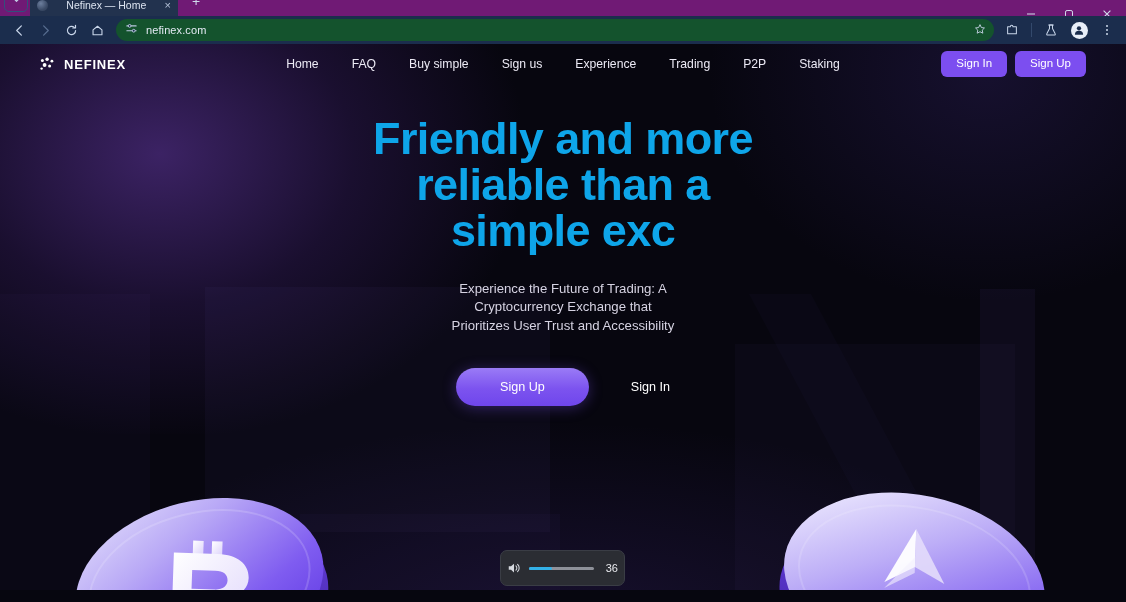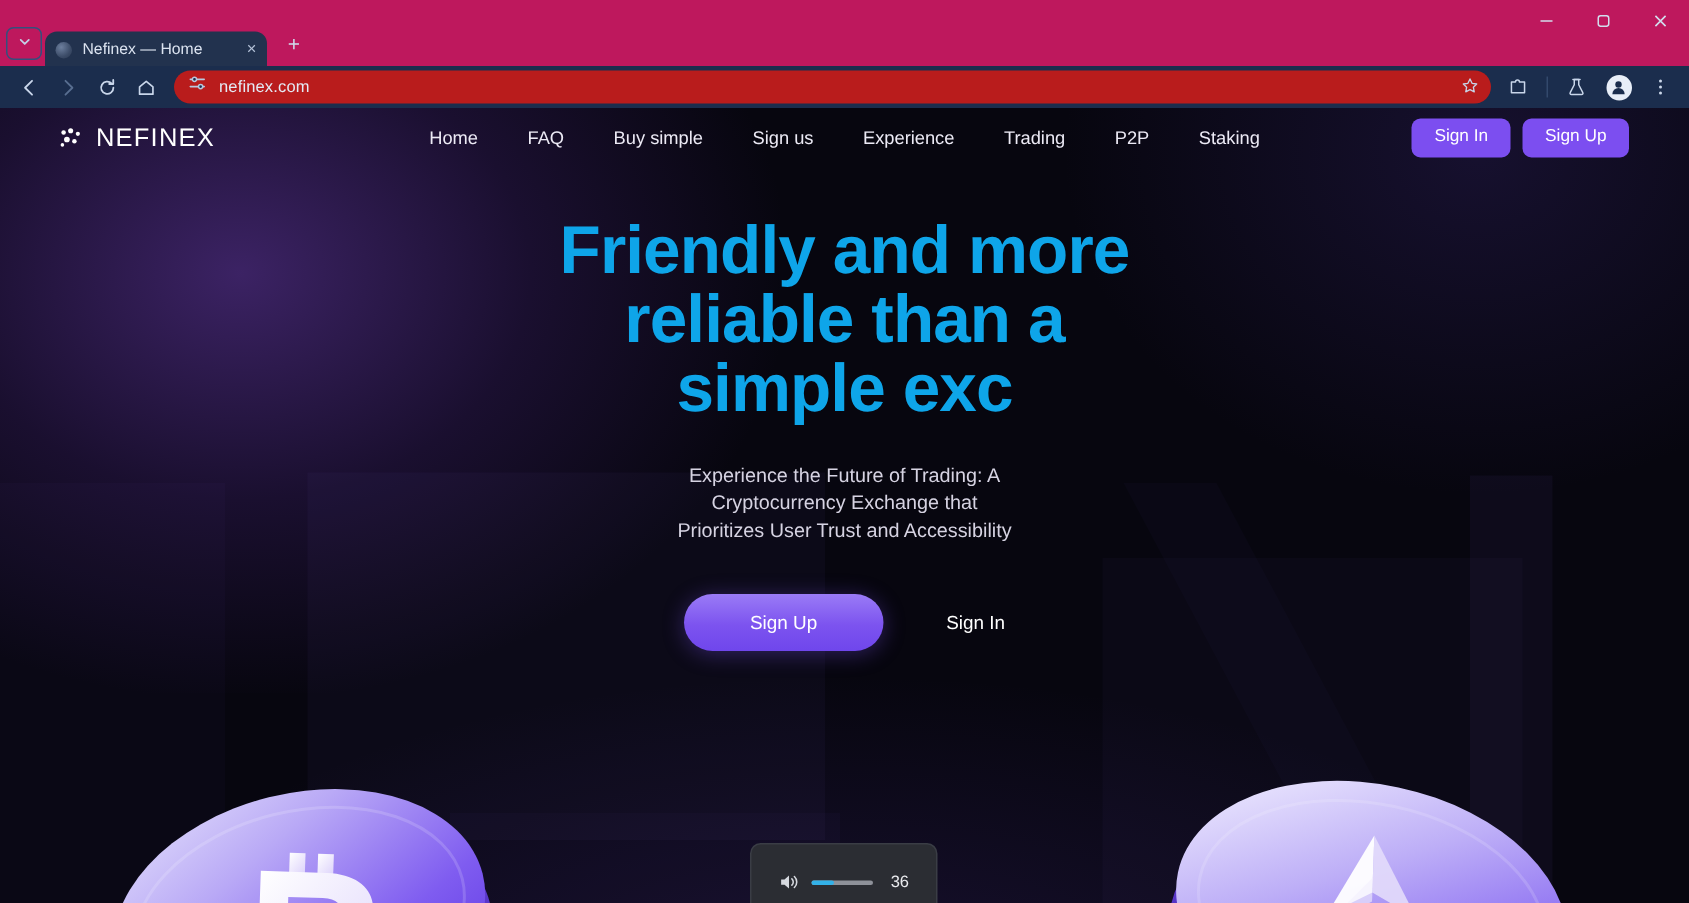--- a/index.html
+++ b/index.html
@@ -5,22 +5,22 @@
   * { margin:0; padding:0; box-sizing:border-box; }
   html,body {
     width:1126px; height:602px; overflow:hidden;
     font-family:"Liberation Sans", sans-serif;
     background:#06060f;
   }
   .screen { position:relative; width:1126px; height:602px; overflow:hidden; }
 
   
   .tabstrip{
-    position:relative; height:44px; background:#be185d;
-    display:flex; align-items:flex-end; padding-left:2px;
+    position:relative; height:16px; background:#701a75;
+    display:flex; align-items:flex-end; padding-left:2px;text-align:center;
   }
   .tabstrip-left{ display:flex; align-items:center; height:28px; }
   .chev-btn{
     width:24px; height:22px; margin:0 2px 3px 2px; border-radius:5px;
     display:flex; align-items:center; justify-content:center;
     color:#c3d0e6; font-size:9px; border:1px solid #33507c;
   }
   .tab{
     display:flex; align-items:center; gap:7px;
     height:25px; width:148px; padding:0 7px;
@@ -57,21 +57,21 @@
     position:relative;
   }
   .tb-btn{
     width:26px; height:24px; border-radius:50%;
     display:flex; align-items:center; justify-content:center;
     color:#c9d6ea; flex:none;
   }
   .tb-btn.dim{ color:#5f7falpha; color:#586e90; }
   .omnibox{
     flex:1; height:22px; margin:0 5px 0 6px;
-    background:#b91c1c; border-radius:11px;
+    background:#14532d; border-radius:11px;
     display:flex; align-items:center; gap:8px; padding:0 9px;
     position:relative;
   }
   .omni-url{ font-size:11px; color:#e4eaf4; letter-spacing:.1px; }
   .omni-star{ position:absolute; right:8px; color:#c7d4e8; font-size:12px; }
   .tb-right{ display:flex; align-items:center; gap:2px; }
   .divider-v{ width:1px; height:14px; background:#33496c; margin:0 4px; }
   .avatar-btn{
     width:17px; height:17px; border-radius:50%; background:#e8eef8;
     display:flex; align-items:center; justify-content:center;
@@ -127,21 +127,21 @@
   .coin-eth{ right:62px; bottom:-88px; width:300px; height:215px; }
 
   
   .site-header{
     position:relative; z-index:5; height:40px;
     display:flex; align-items:center; padding:0 40px;
   }
   .logo{ display:flex; align-items:center; gap:8px; }
   .logo-mark{ width:16px; height:14px; flex:none; }
   .logo-text{
-    font-size:17px; font-weight:normal; color:#ffffff;
+    font-size:13px; font-weight:bold; color:#ffffff;
     letter-spacing:.8px;
   }
   .nav{
     position:absolute; left:50%; transform:translateX(-50%);
     display:flex; align-items:center; gap:33px;
   }
   .nav a{
     font-size:12.2px; color:#eceaf5; text-decoration:none; white-space:nowrap;
   }
   .header-actions{
@@ -177,23 +177,23 @@
     background:linear-gradient(180deg,#9a7bf6 0%,#7c53ef 55%,#6f46ec 100%);
     box-shadow:0 2px 14px rgba(120,80,240,.35);
   }
   .link-cta{
     font-size:12.6px; color:#ffffff; text-decoration:none;
   }
 
   
   .vol-osd{
     position:absolute; left:500px; bottom:4px; z-index:20;
-    width:125px; height:52px; border-radius:7px;
+    width:125px; height:36px; border-radius:7px;
     background:#2b2d33; border:1px solid #3a3d45;
-    display:flex; align-items:center; gap:8px; padding:0 18px;
+    display:flex; align-items:center; gap:8px; padding:0 6px;
   }
   .vol-icon{ width:14px; height:14px; flex:none; }
   .vol-track{
     flex:1; height:3px; border-radius:2px; background:#8e9199;
     position:relative;
   }
   .vol-fill{
     position:absolute; left:0; top:0; height:3px; border-radius:2px;
     background:#33b1e8;
   }

